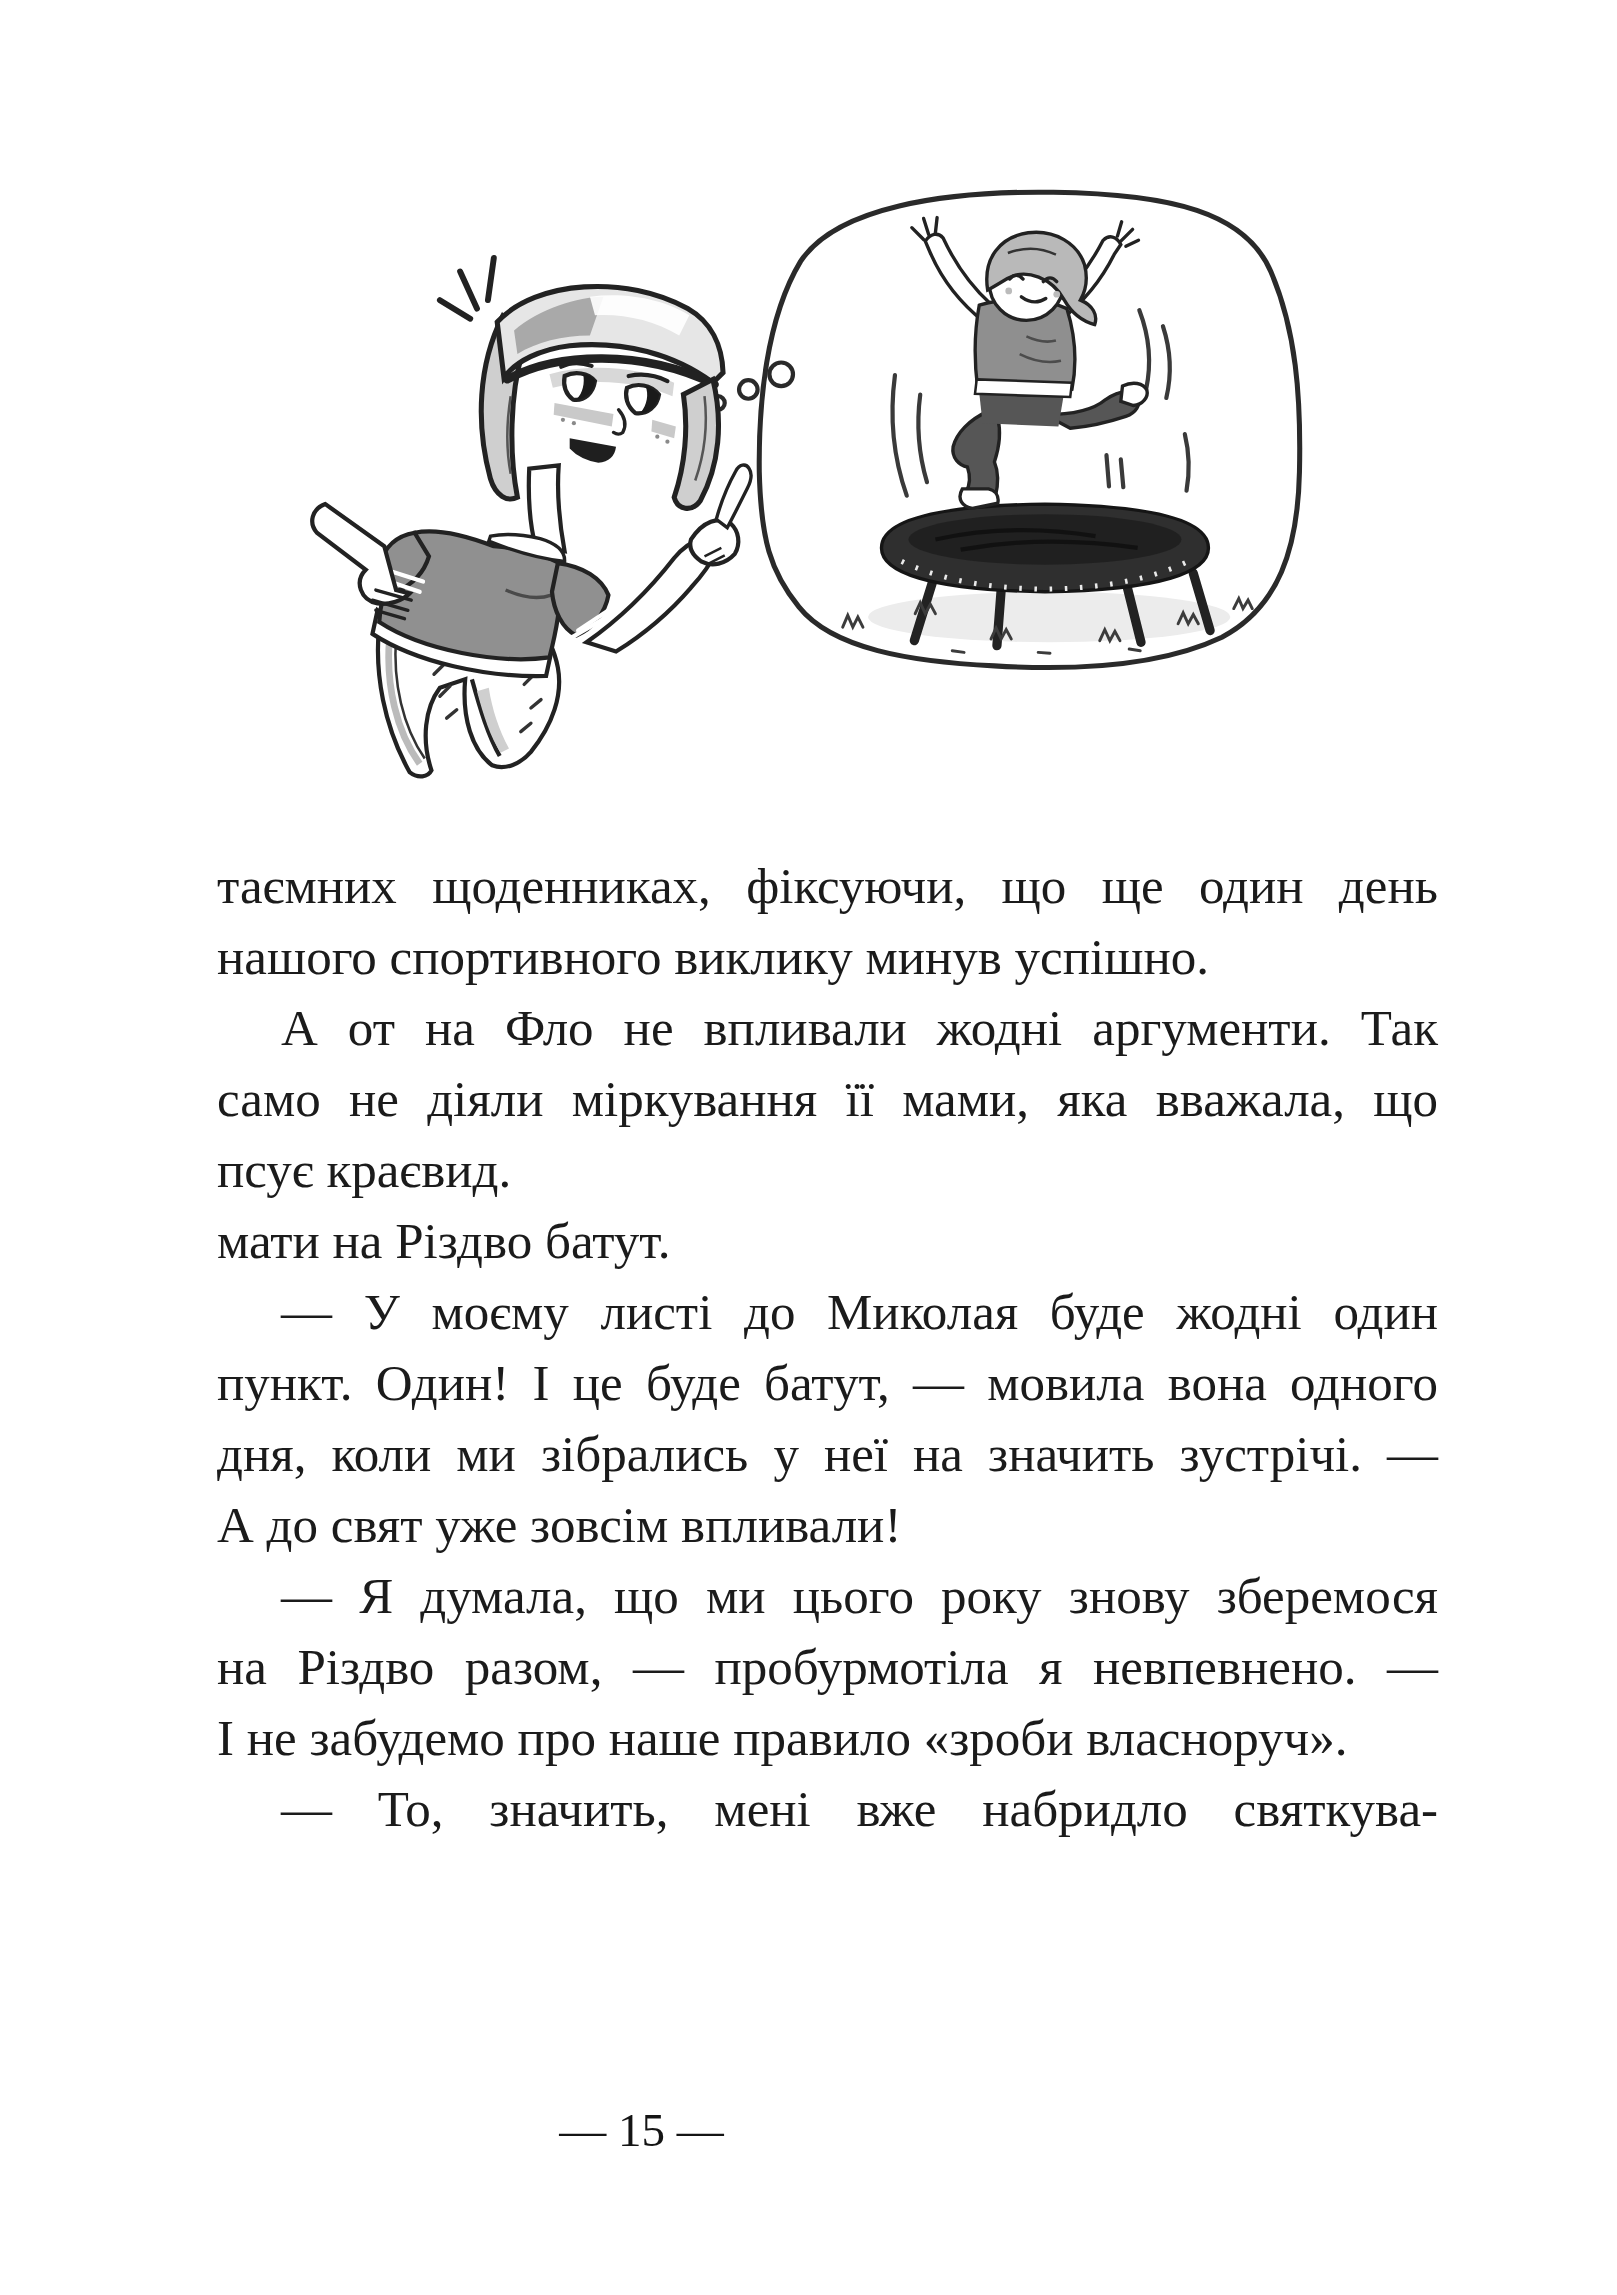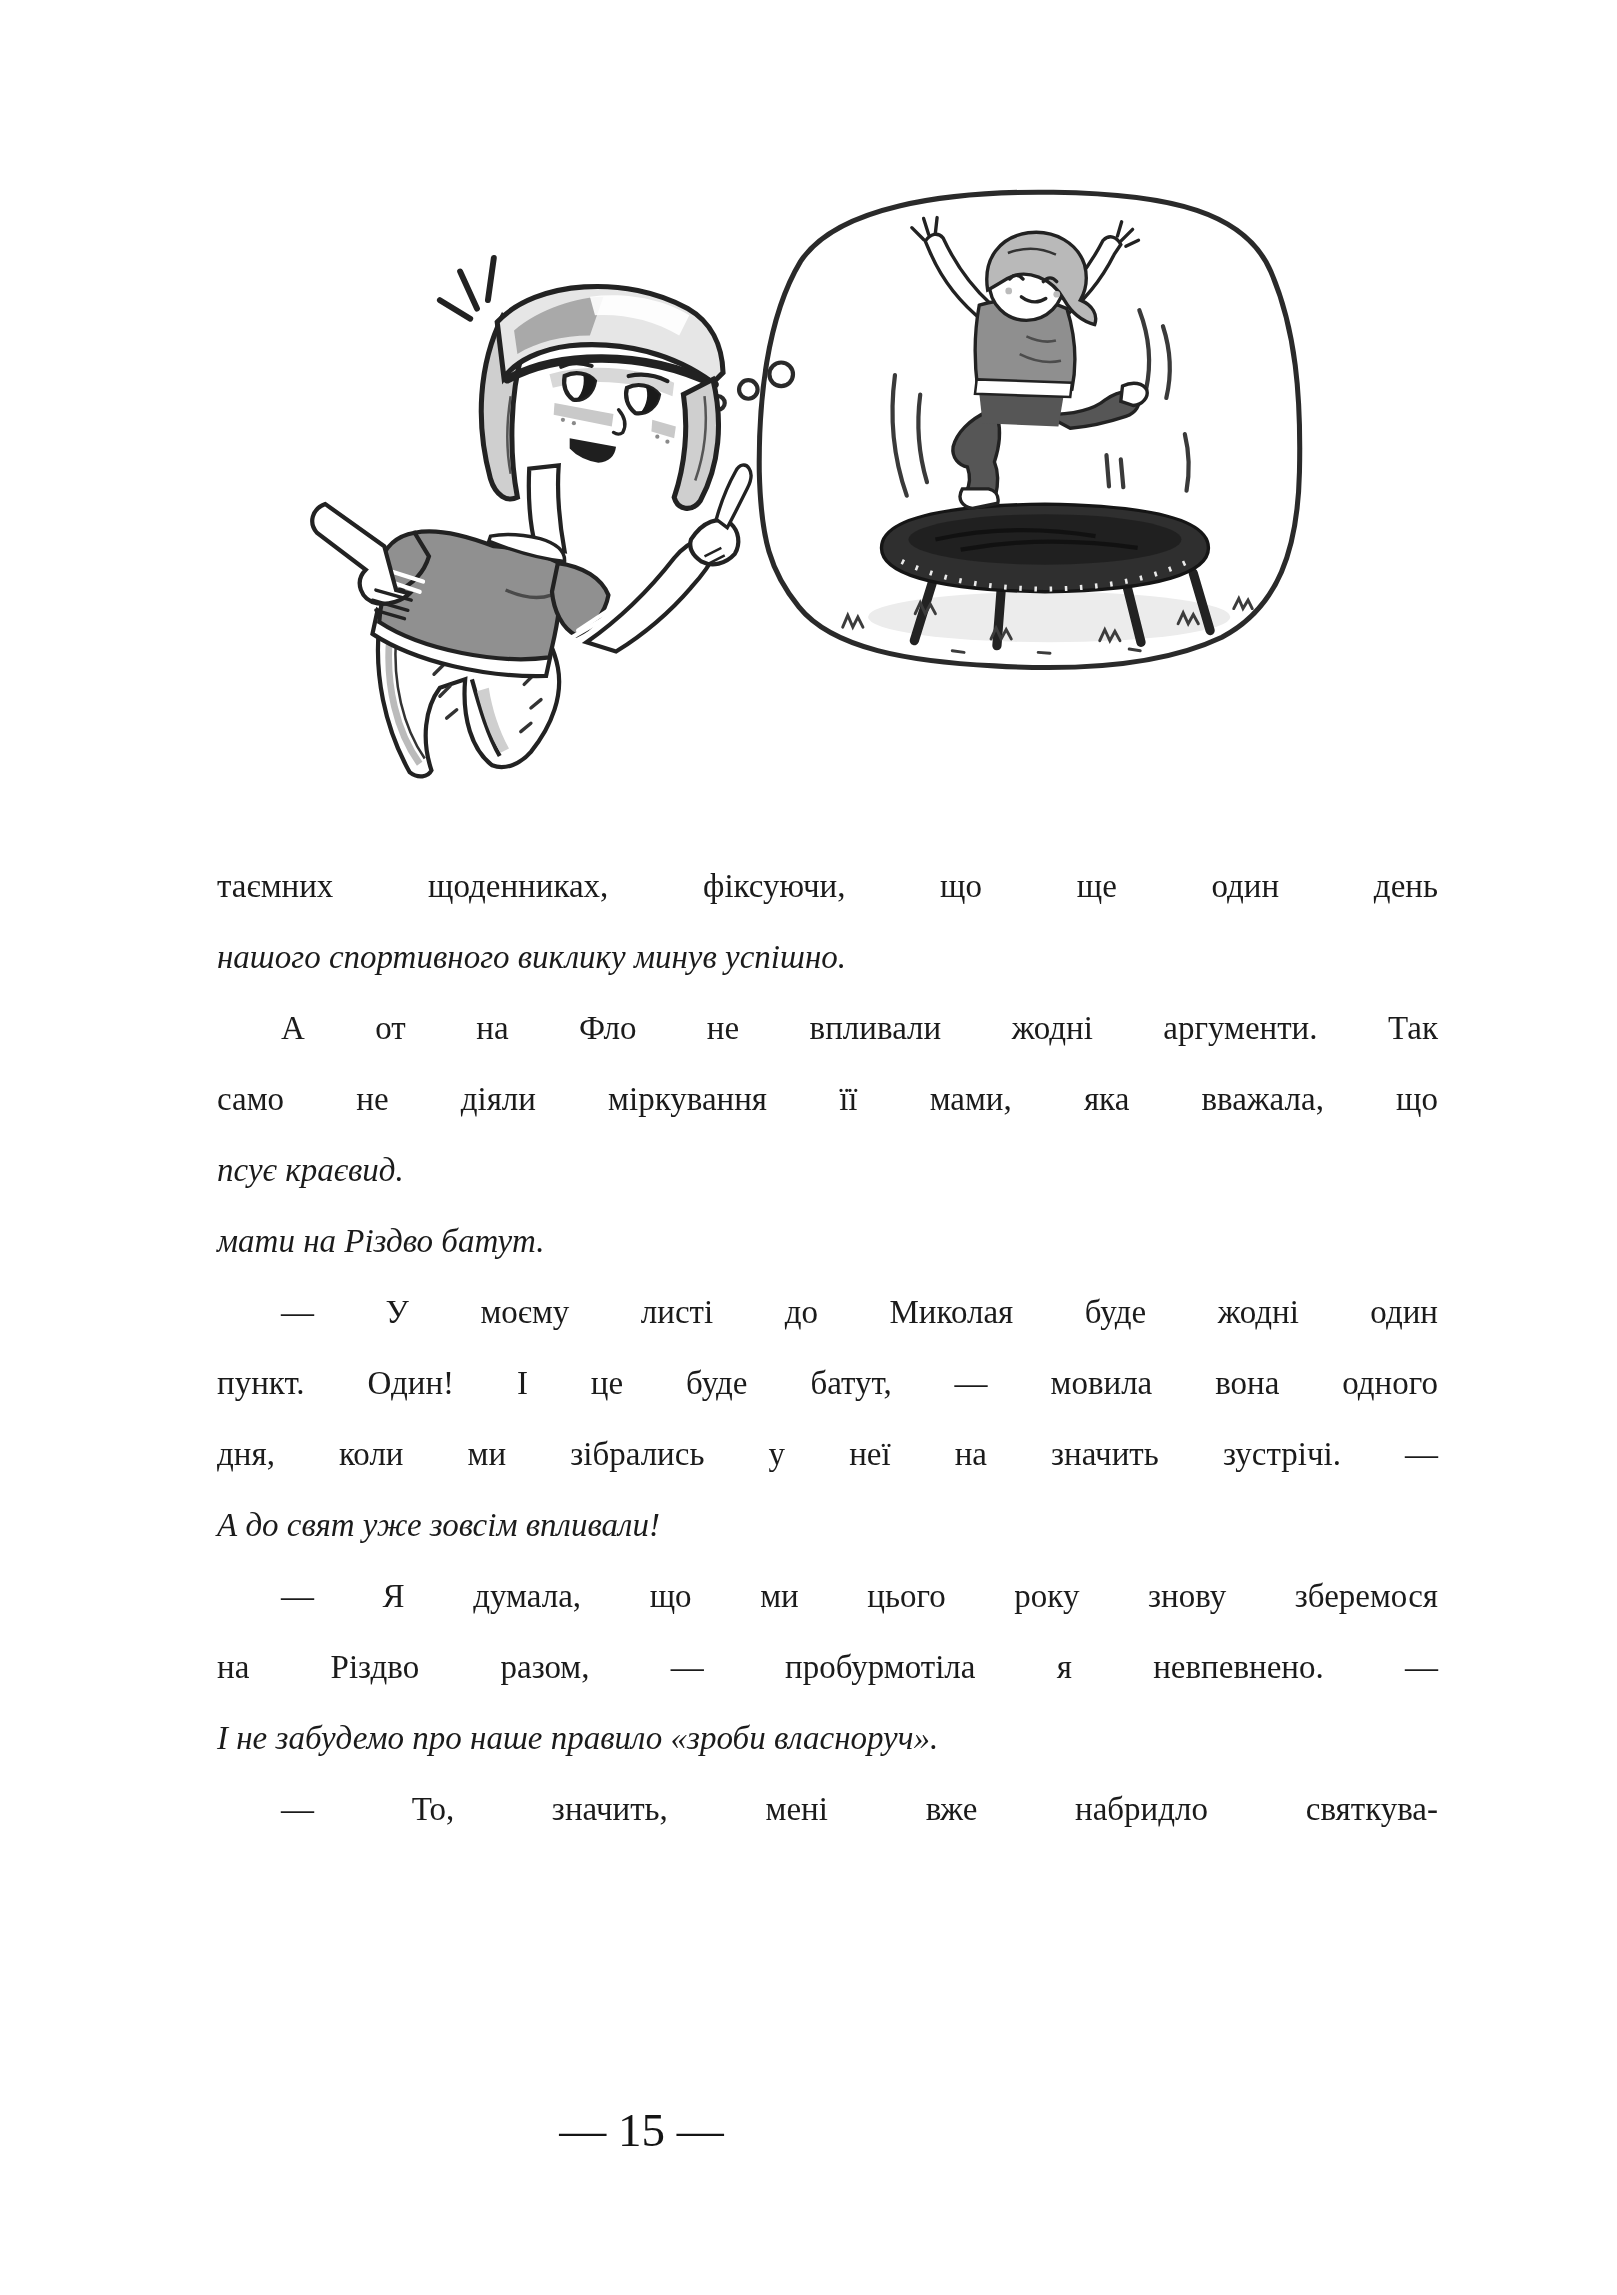--- a/index.html
+++ b/index.html
@@ -6,25 +6,25 @@
   body{
     width:1618px;height:2295px;position:relative;background:#ffffff;
     font-family:"Liberation Serif","DejaVu Serif",serif;color:#1b1b1b;
     overflow:hidden;
   }
   #art{position:absolute;left:0;top:0;width:1618px;height:843px;}
   #text-block{
     position:absolute;left:217px;top:851px;width:1221px;
   }
   .ln{
-    height:71px;line-height:71px;font-size:33px;
+    height:71px;line-height:71px;font-size:51px;
     text-align:justify;text-align-last:justify;
     white-space:normal;
   }
-  .ln.end{text-align-last:left;font-style:italic;}
+  .ln.end{text-align-last:left;}
   .ln.ind{text-indent:64px;}
   #folio{
     position:absolute;left:0;top:2103px;width:1283px;
     text-align:center;font-size:47px;color:#141414;
   }
 </style>
 </head>
 <body>
 
 <svg id="art" viewBox="0 0 1920 1000" aria-hidden="true">

